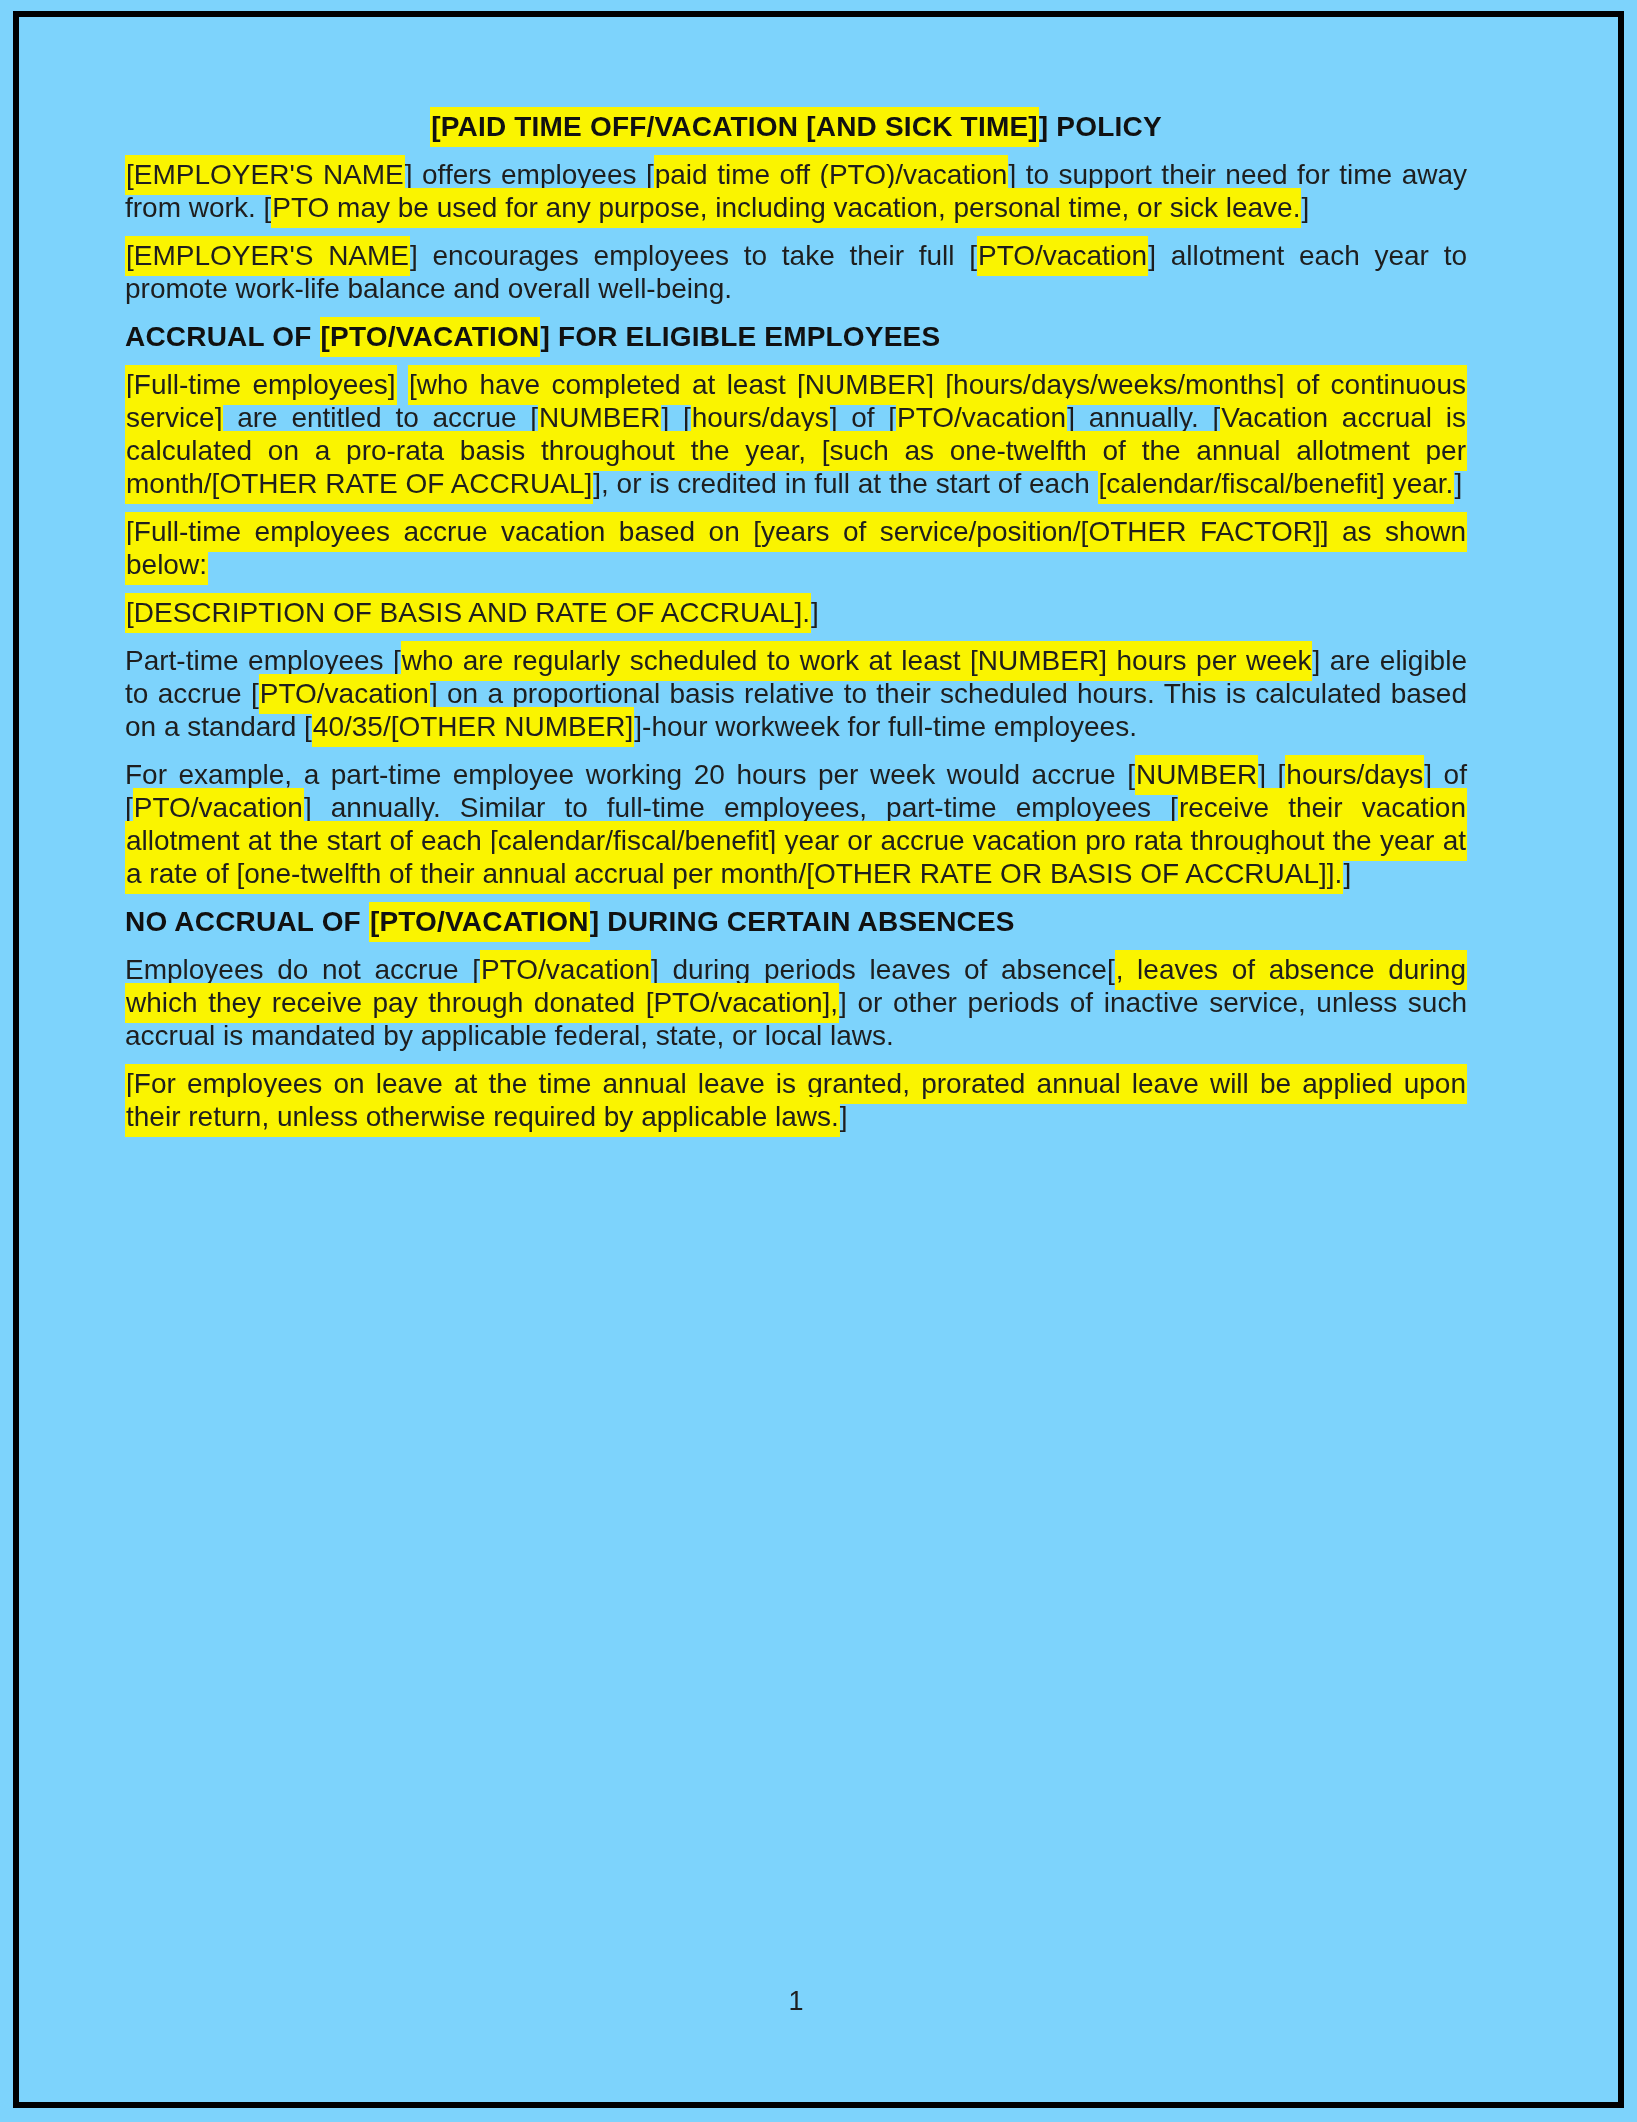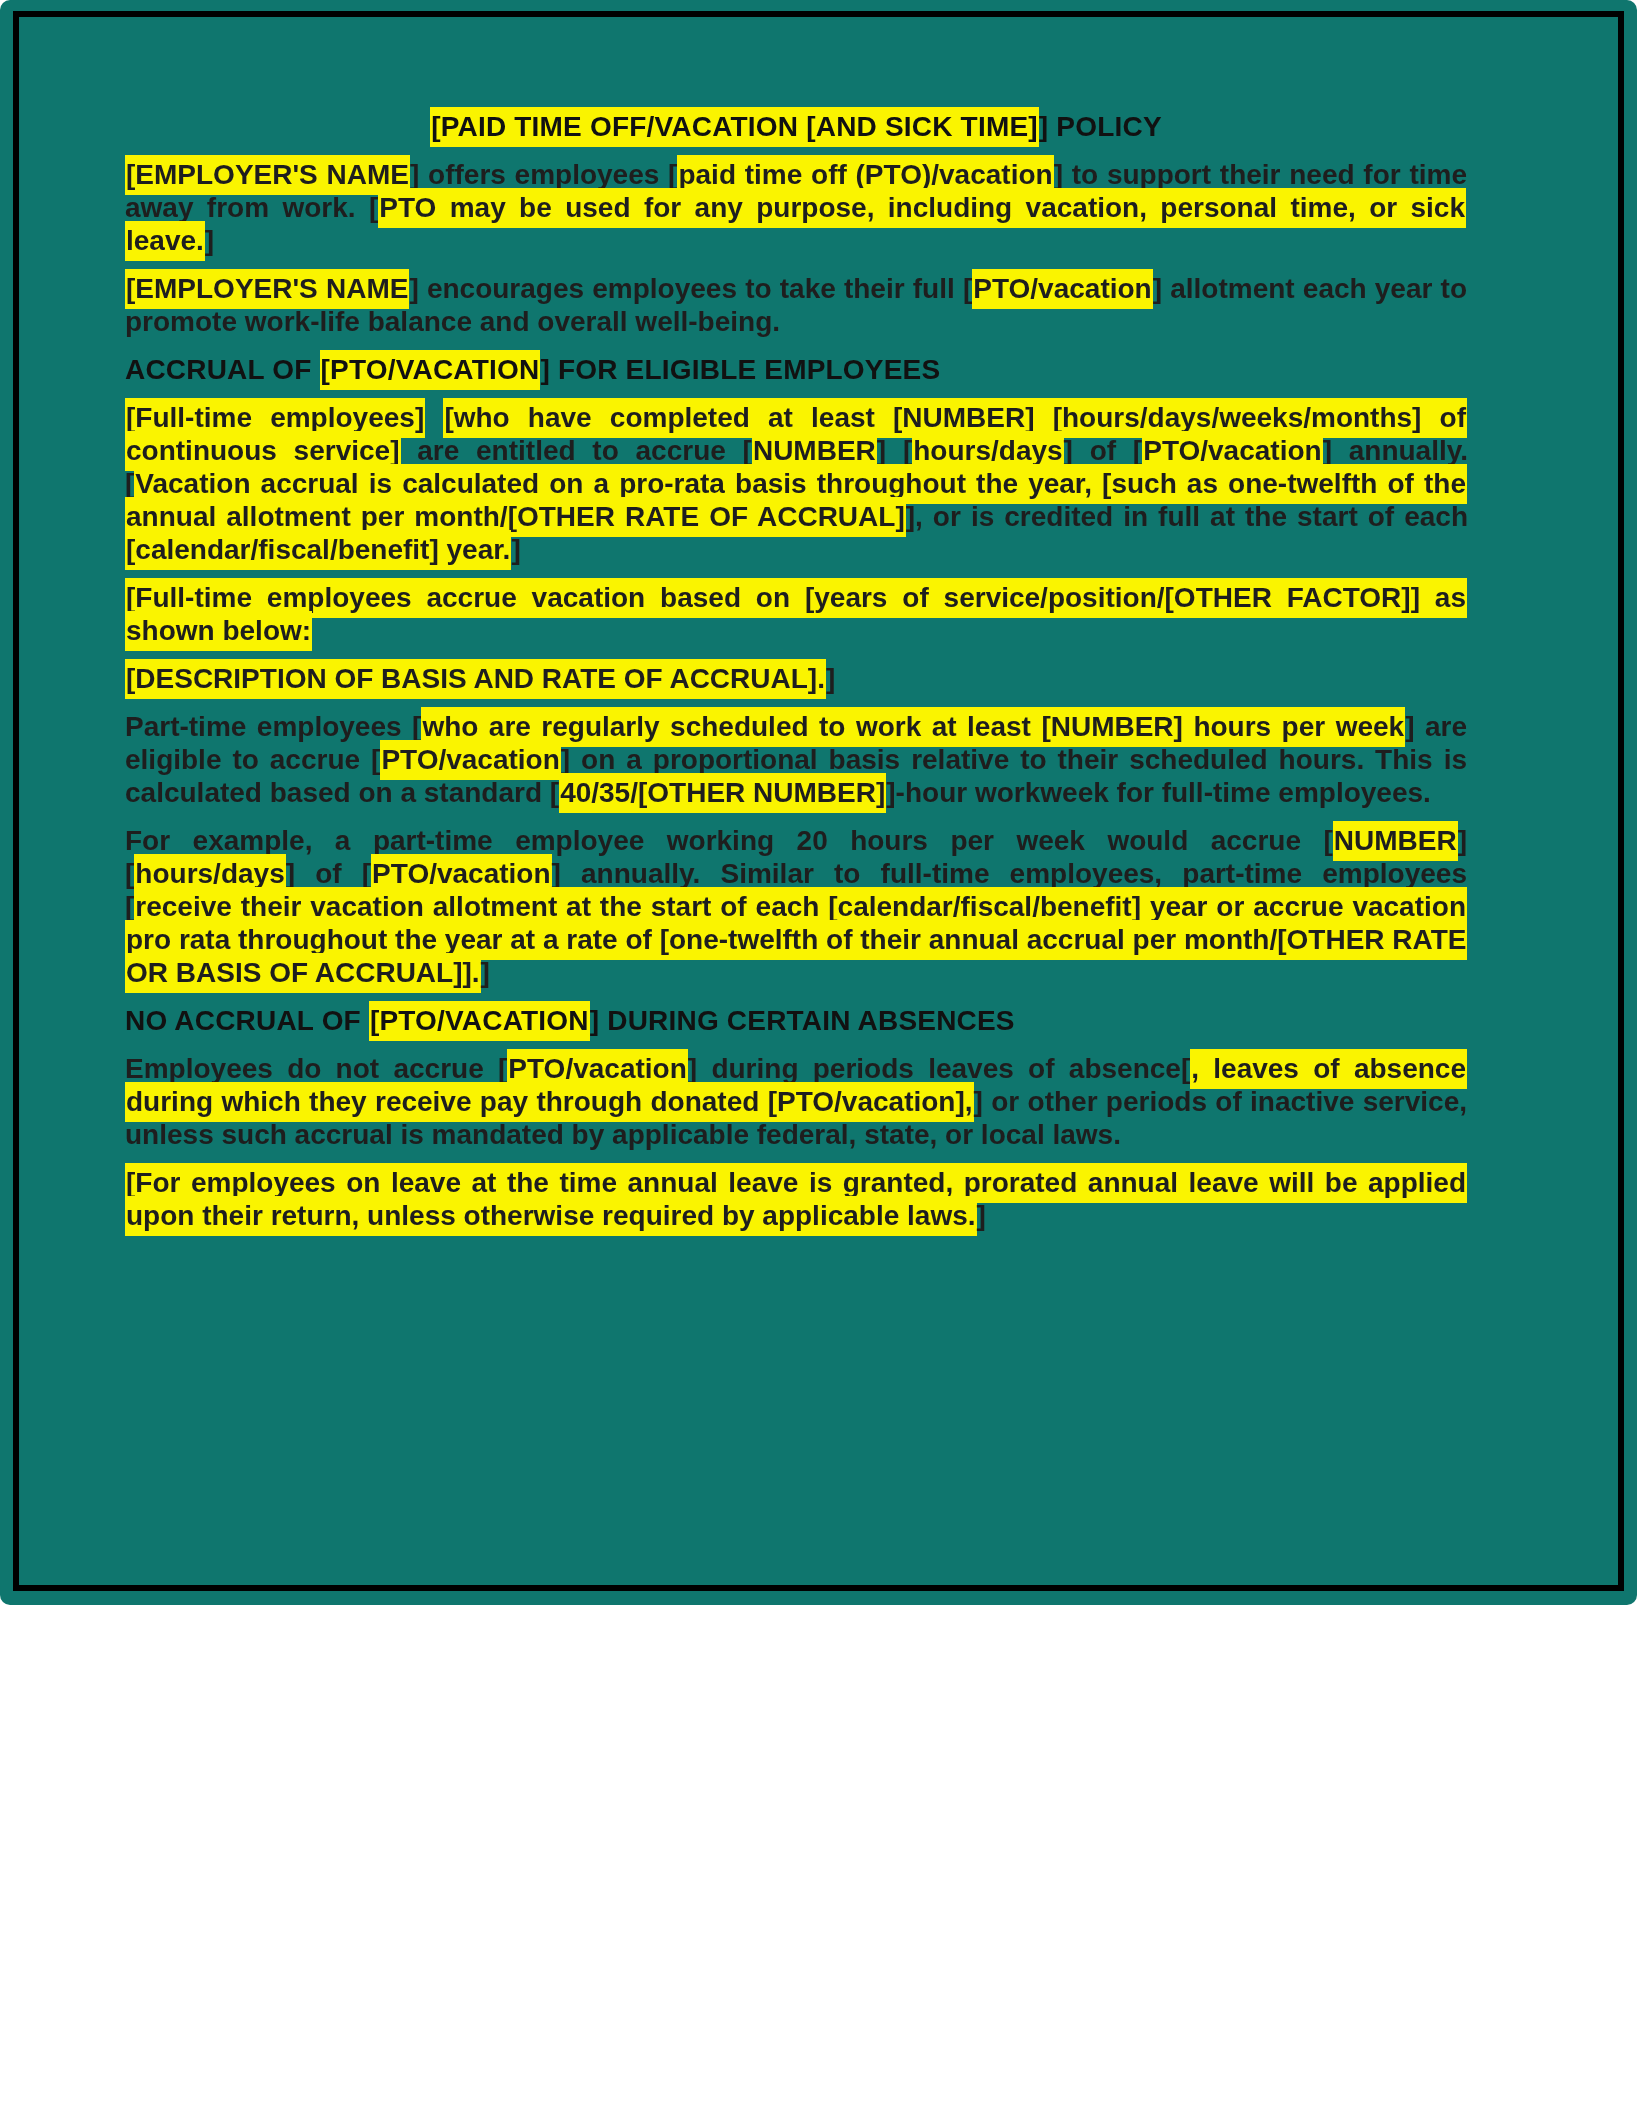--- a/index.html
+++ b/index.html
@@ -3,26 +3,25 @@
 <meta charset="utf-8">
 <style>
   html, body {
     margin: 0;
     padding: 0;
     background: #ffffff;
   }
   .page {
     position: relative;
     width: 1637px;
-    height: 1605px;
-    background: #0f766e;
+    height: 2122px;
+    background: #7dd3fc;
     font-family: "Liberation Sans", "DejaVu Sans", sans-serif;
     color: #1e1e1e;
     overflow: hidden;
-    border-radius: 10px;
   }
   .page-border {
     position: absolute;
     top: 11px;
     left: 13px;
     right: 13px;
     bottom: 14px;
     border: 6px solid #000000;
     pointer-events: none;
   }
@@ -40,21 +39,21 @@
   h1.block, h2.block {
     font-weight: 700;
     color: #111111;
     letter-spacing: 0.2px;
   }
   h1.block.title {
     text-align: center;
   }
   p.block {
     text-align: justify;
-    font-weight: 700;
+    font-weight: 400;
   }
   mark {
     background: var(--hl, #faf400);
     color: inherit;
     padding: 4px 1px 5px 1px;
     box-decoration-break: clone;
     -webkit-box-decoration-break: clone;
   }
   .footer {
     position: absolute;

